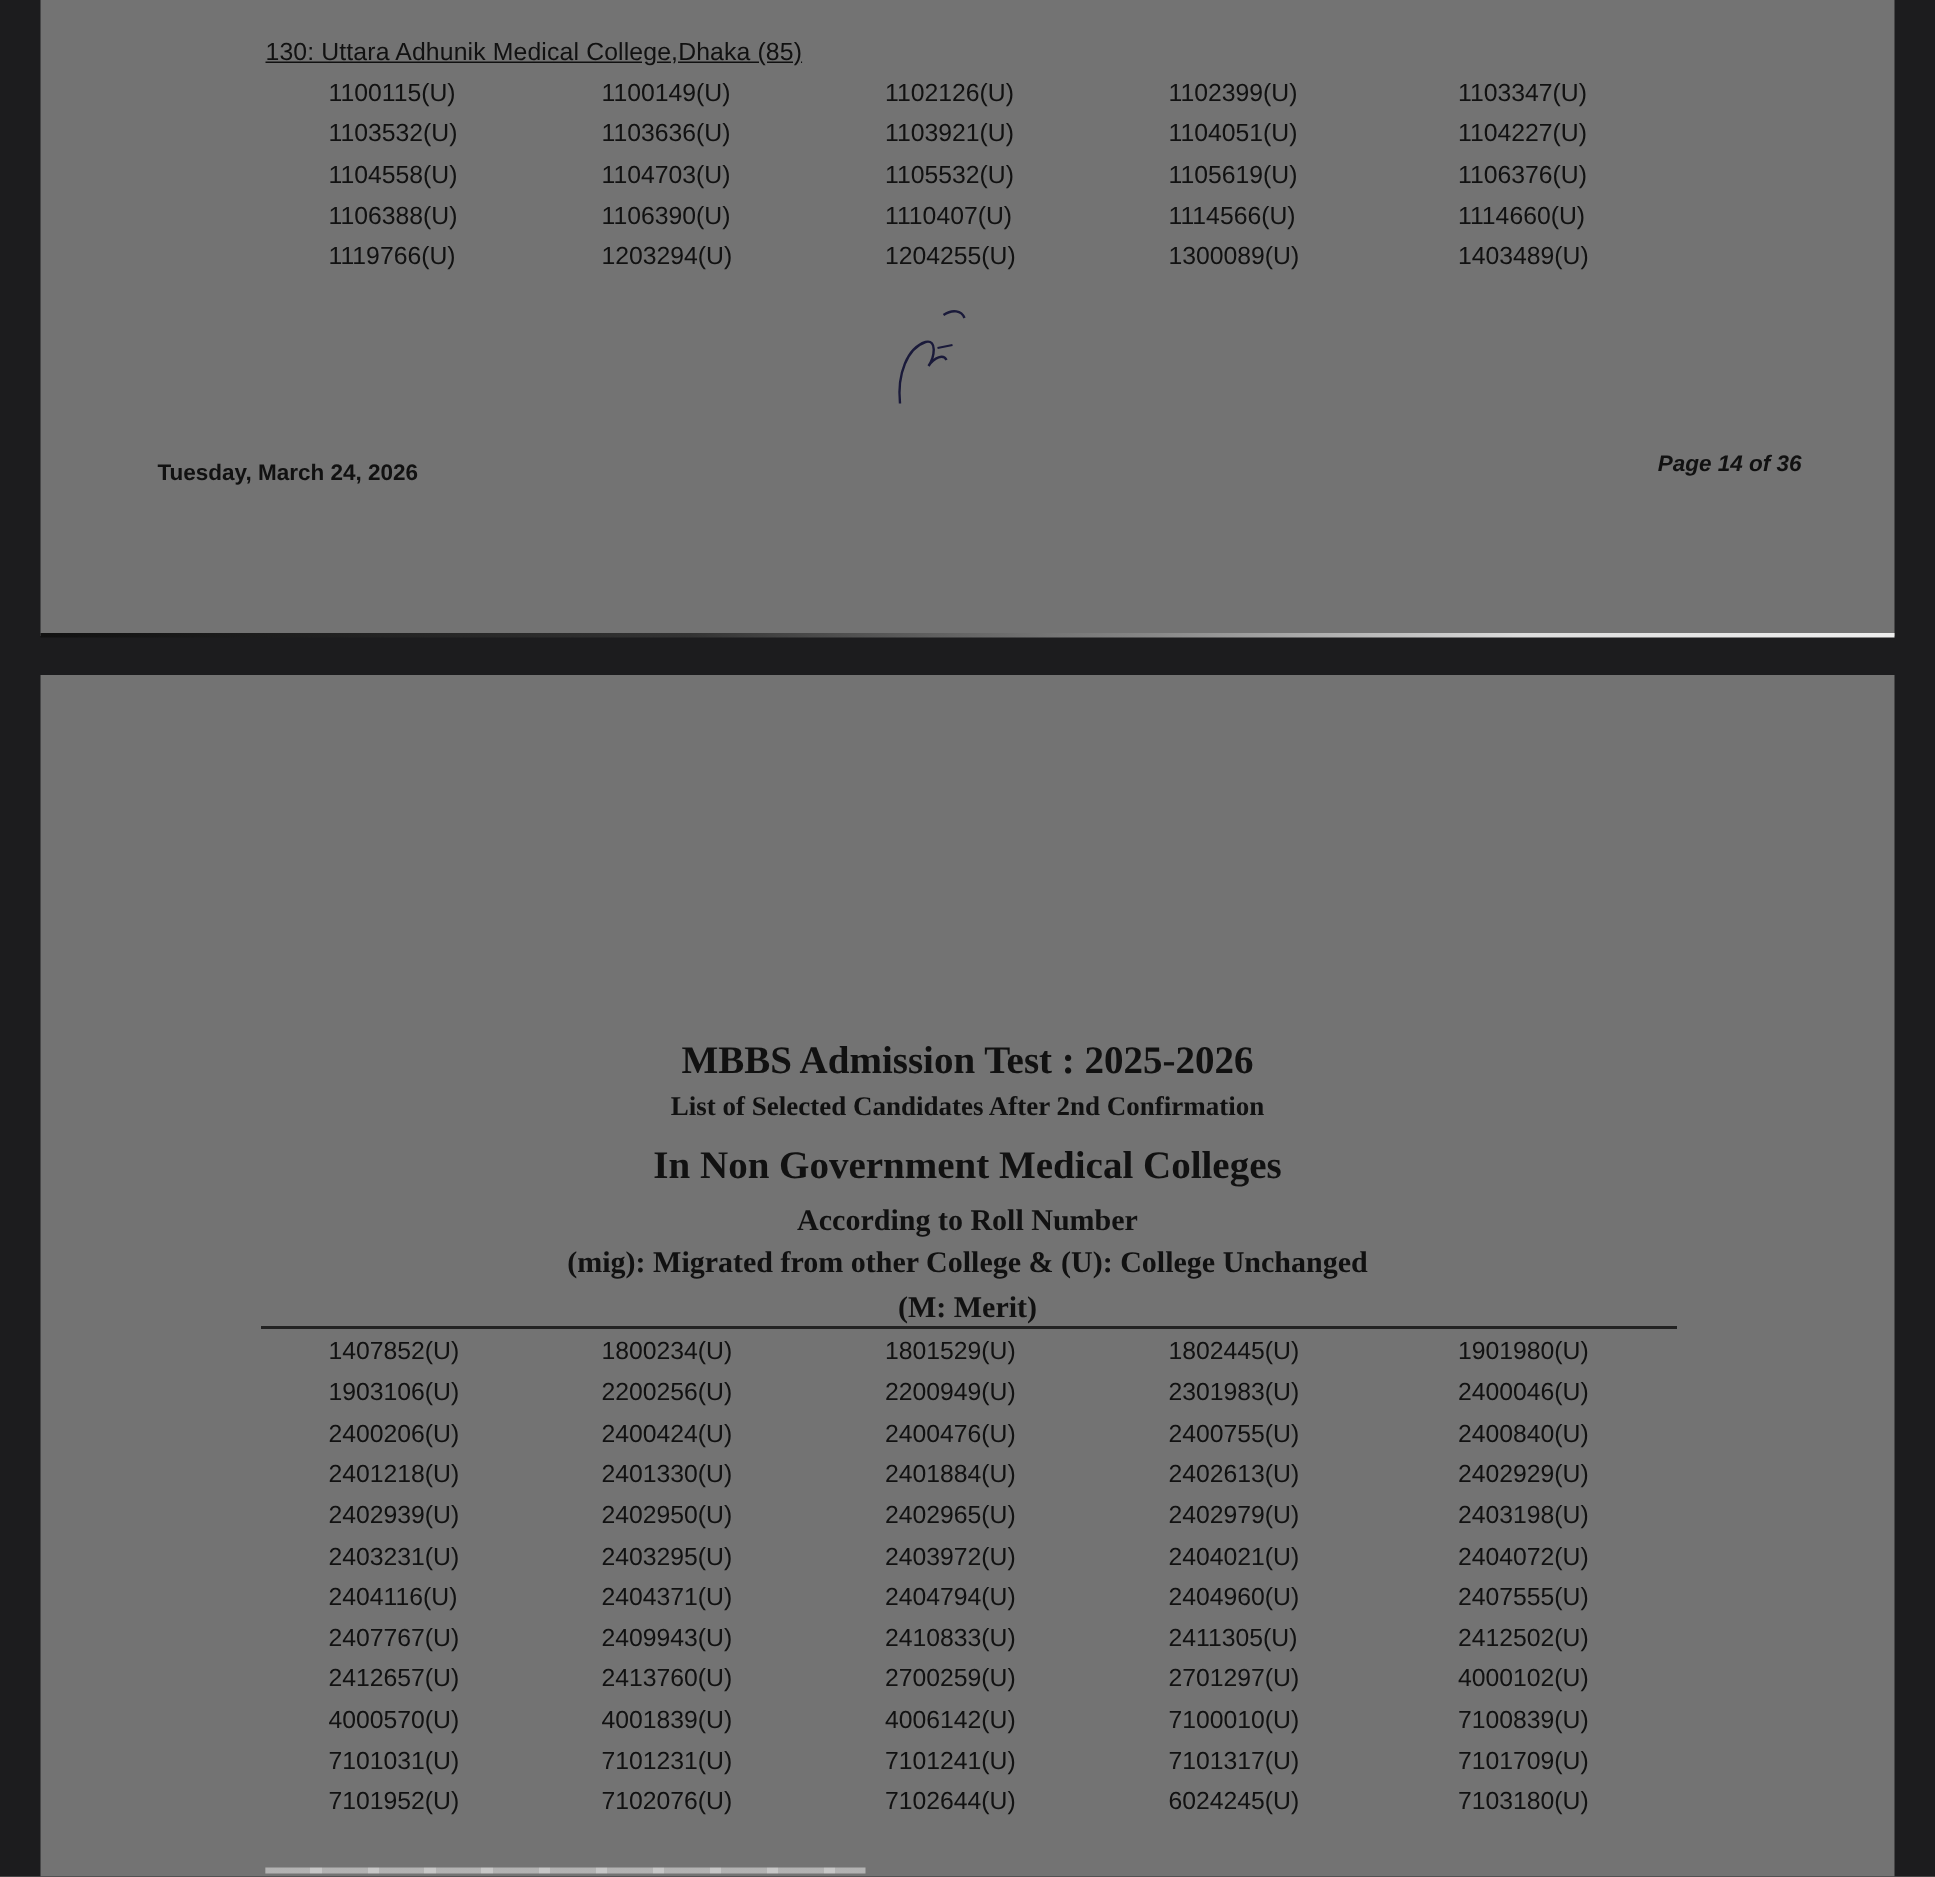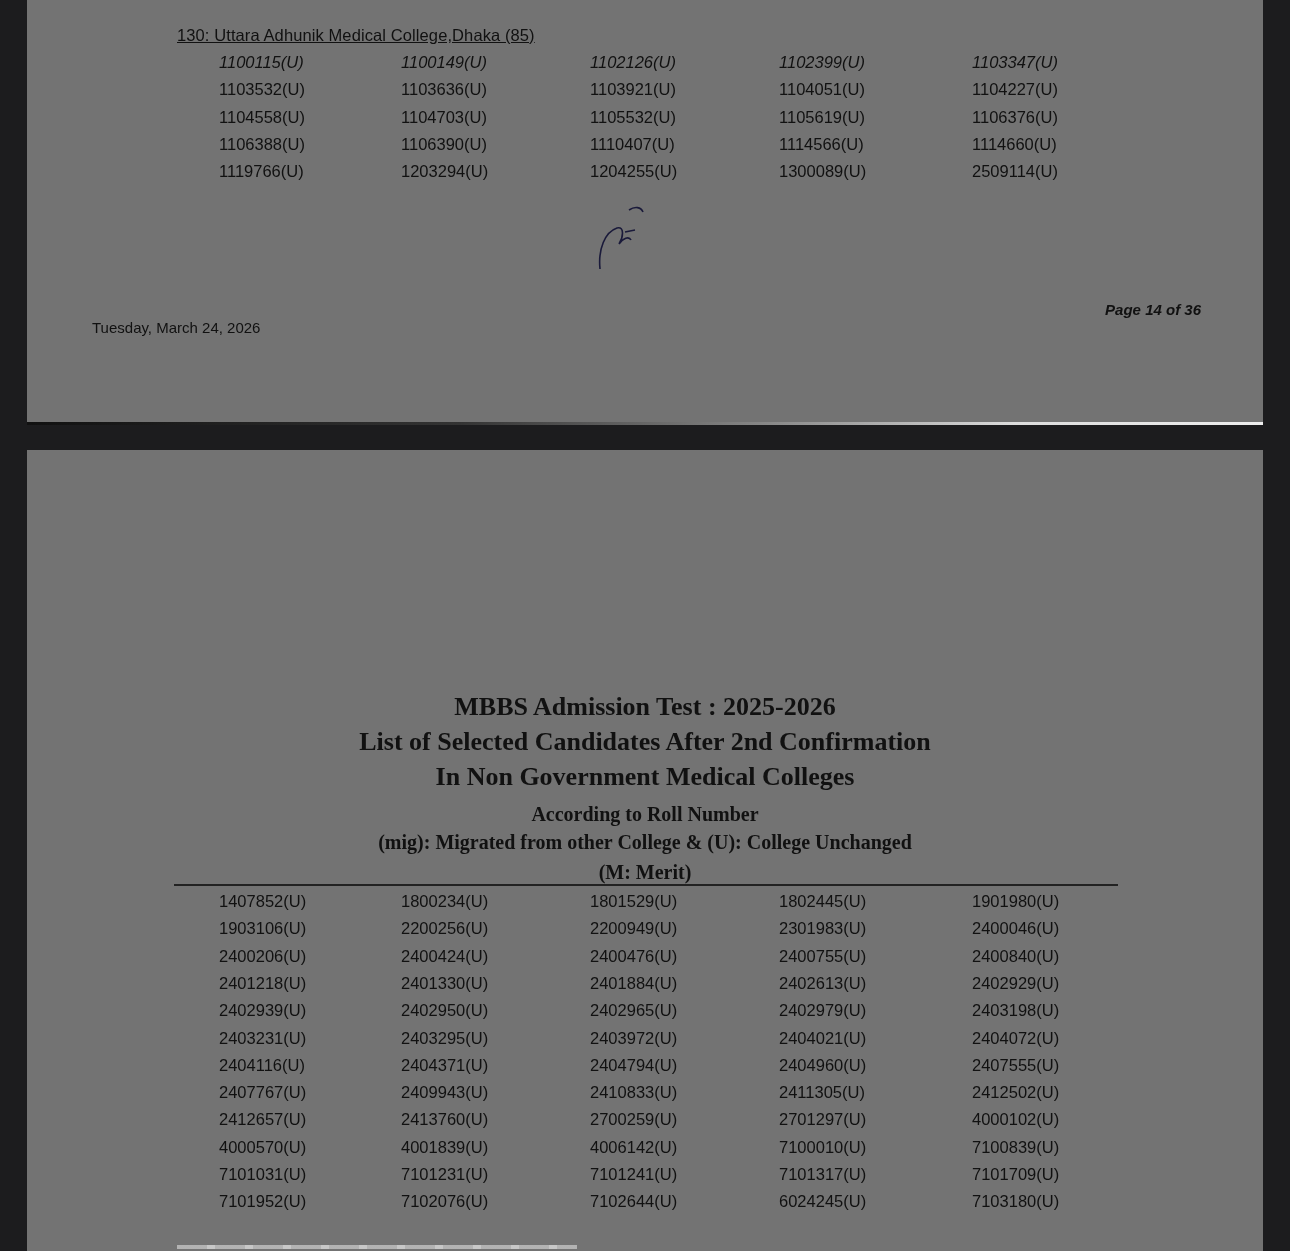--- a/index.html
+++ b/index.html
@@ -17,54 +17,54 @@
     }
     .college-heading {
       position: absolute; left: 150px; top: 26px;
       font-size: 16.5px; text-decoration: underline; letter-spacing: 0.1px;
     }
     .grid { position: absolute; left: 0; top: 0; width: 100%; }
     .grid .row { position: absolute; left: 0; width: 100%; height: 27px; }
     .grid .cell { position: absolute; font-size: 16.5px; white-space: nowrap; }
     .c0 { left: 192px; } .c1 { left: 374px; } .c2 { left: 563px; } .c3 { left: 752px; } .c4 { left: 945px; }
     .footer-date {
-      position: absolute; left: 65px; top: 307px;
-      font-size: 15px; font-weight: normal; margin-top: 12px;
+      position: absolute; left: 78px; top: 307px;
+      font-size: 15px; font-weight: bold;
     }
     .footer-page {
       position: absolute; right: 62px; top: 301px;
       font-size: 15px; font-weight: bold; font-style: italic;
     }
     .signature { position: absolute; left: 568px; top: 204px; width: 60px; height: 70px; }
     .title-block {
       position: absolute; left: 0; width: 100%; text-align: center;
       font-family: "Liberation Serif", serif; font-weight: bold;
     }
     .t1 { top: 242px; font-size: 26px; }
-    .t2 { top: 277px; font-size: 26px; }
+    .t2 { top: 277px; font-size: 18px; }
     .t3 { top: 312px; font-size: 26px; }
     .t4 { top: 353px; font-size: 20px; }
     .t5 { top: 381px; font-size: 20px; }
     .t6 { top: 411px; font-size: 20px; }
     .rule {
       position: absolute; left: 147px; width: 944px; top: 434px; height: 2px; background: #222;
     }
     .trailing-line {
       position: absolute; left: 150px; top: 795px; width: 400px; height: 4px;
       background: repeating-linear-gradient(90deg, #ddd 0 30px, #fff 30px 38px);
       opacity: 0.6;
     }
   </style>
 </head>
 <body>
 
 <div class="page" id="page-top">
   <div class="college-heading">130: Uttara Adhunik Medical College,Dhaka (85)</div>
   <div class="grid" id="grid-top">
-      <div class="row" style="top: 53px; font-style: italic;">
+      <div class="row" style="top: 53px;">
         <span class="cell c0">1100115(U)</span>
         <span class="cell c1">1100149(U)</span>
         <span class="cell c2">1102126(U)</span>
         <span class="cell c3">1102399(U)</span>
         <span class="cell c4">1103347(U)</span>
       </div>
       <div class="row" style="top: 80.3px;">
         <span class="cell c0">1103532(U)</span>
         <span class="cell c1">1103636(U)</span>
         <span class="cell c2">1103921(U)</span>
@@ -83,21 +83,21 @@
         <span class="cell c1">1106390(U)</span>
         <span class="cell c2">1110407(U)</span>
         <span class="cell c3">1114566(U)</span>
         <span class="cell c4">1114660(U)</span>
       </div>
       <div class="row" style="top: 162.2px;">
         <span class="cell c0">1119766(U)</span>
         <span class="cell c1">1203294(U)</span>
         <span class="cell c2">1204255(U)</span>
         <span class="cell c3">1300089(U)</span>
-        <span class="cell c4">2509114(U)</span>
+        <span class="cell c4">1403489(U)</span>
       </div>
     </div>
   <svg class="signature" viewBox="0 0 60 70">
     <path d="M34 6 C40 2, 46 3, 48 8" stroke="#1a1a3a" stroke-width="1.6" fill="none"></path>
     <path d="M5 65 C3 45, 10 28, 22 24 C30 22, 28 34, 24 40 C28 34, 34 32, 36 36" stroke="#1a1a3a" stroke-width="1.6" fill="none"></path>
     <path d="M30 28 L40 26" stroke="#1a1a3a" stroke-width="1.4" fill="none"></path>
   </svg>
   <div class="footer-date">Tuesday, March 24, 2026</div>
   <div class="footer-page">Page 14 of 36</div>
 </div>

